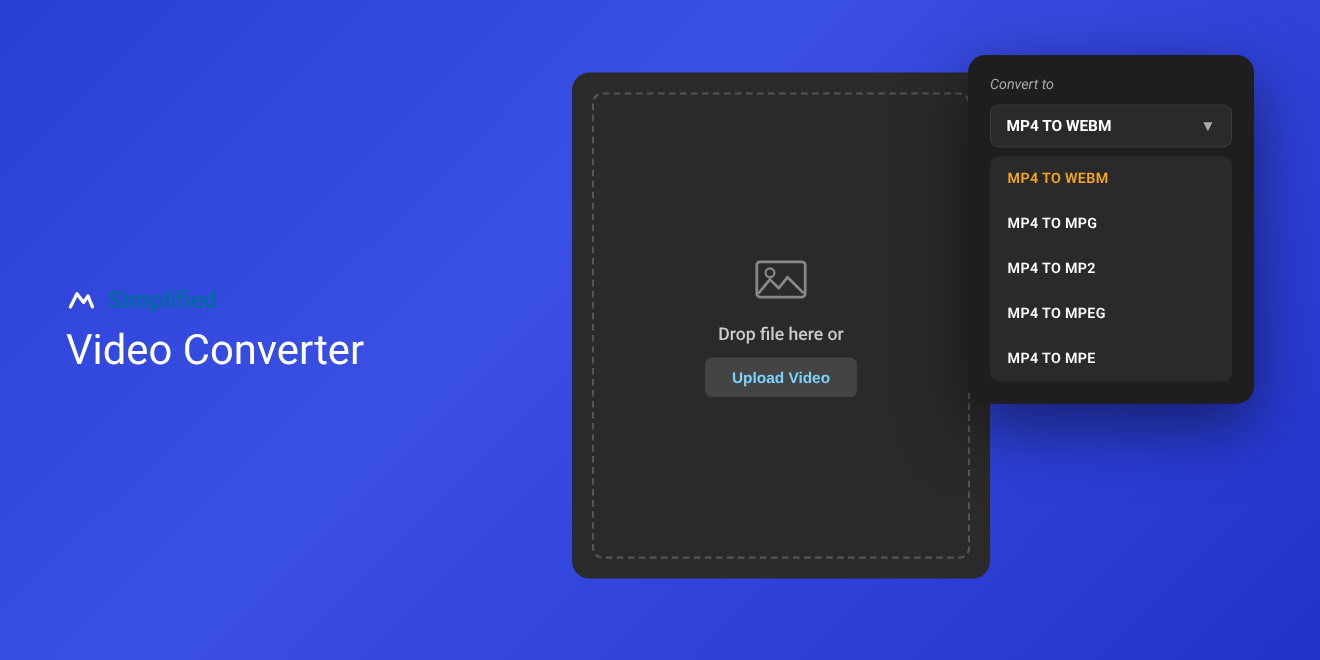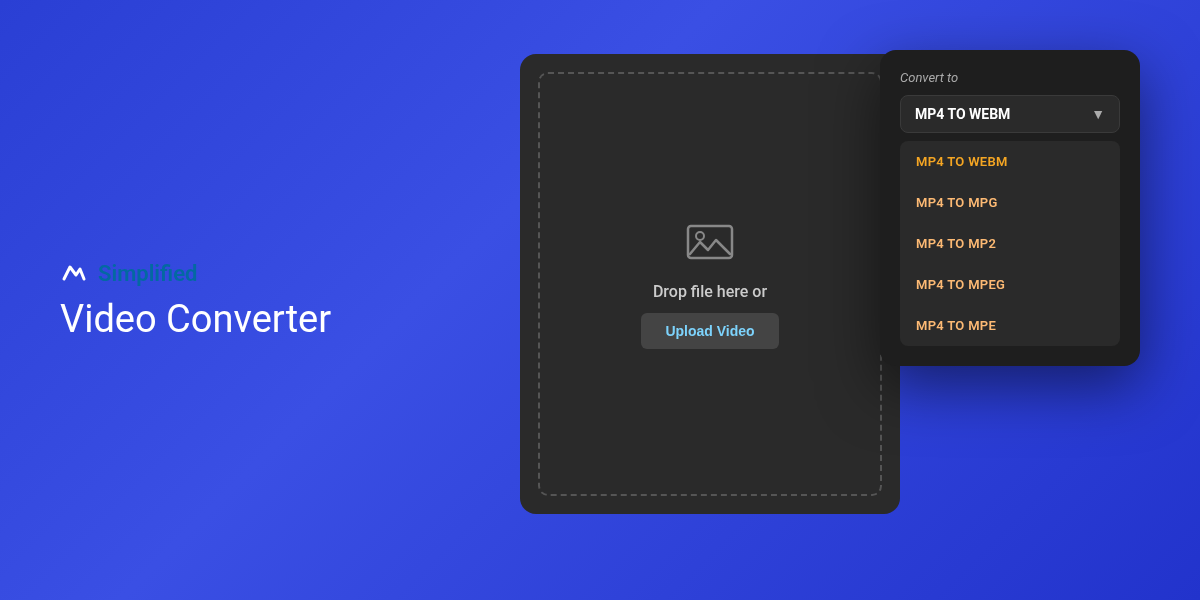--- a/index.html
+++ b/index.html
@@ -55,21 +55,21 @@
       width: 620px;
       height: 500px;
       display: flex;
       align-items: center;
       justify-content: center;
     }
 
     
     .main-card {
       position: absolute;
-      top: 4px;
+      top: 16px;
       left: 0;
       width: 380px;
       height: 460px;
       background: #2a2a2a;
       border-radius: 16px;
       padding: 18px;
       display: flex;
       flex-direction: column;
     }
 
@@ -168,21 +168,21 @@
     .dropdown-list-inner::-webkit-scrollbar-track {
       background: #2a2a2a;
     }
     .dropdown-list-inner::-webkit-scrollbar-thumb {
       background: #555;
       border-radius: 3px;
     }
 
     .dropdown-item {
       padding: 13px 16px;
-      color: #fdba74;
+      color: #ffffff;
       font-size: 13px;
       font-weight: 600;
       cursor: pointer;
       letter-spacing: 0.3px;
     }
 
     .dropdown-item.active {
       color: #f5a623;
     }
   </style>

